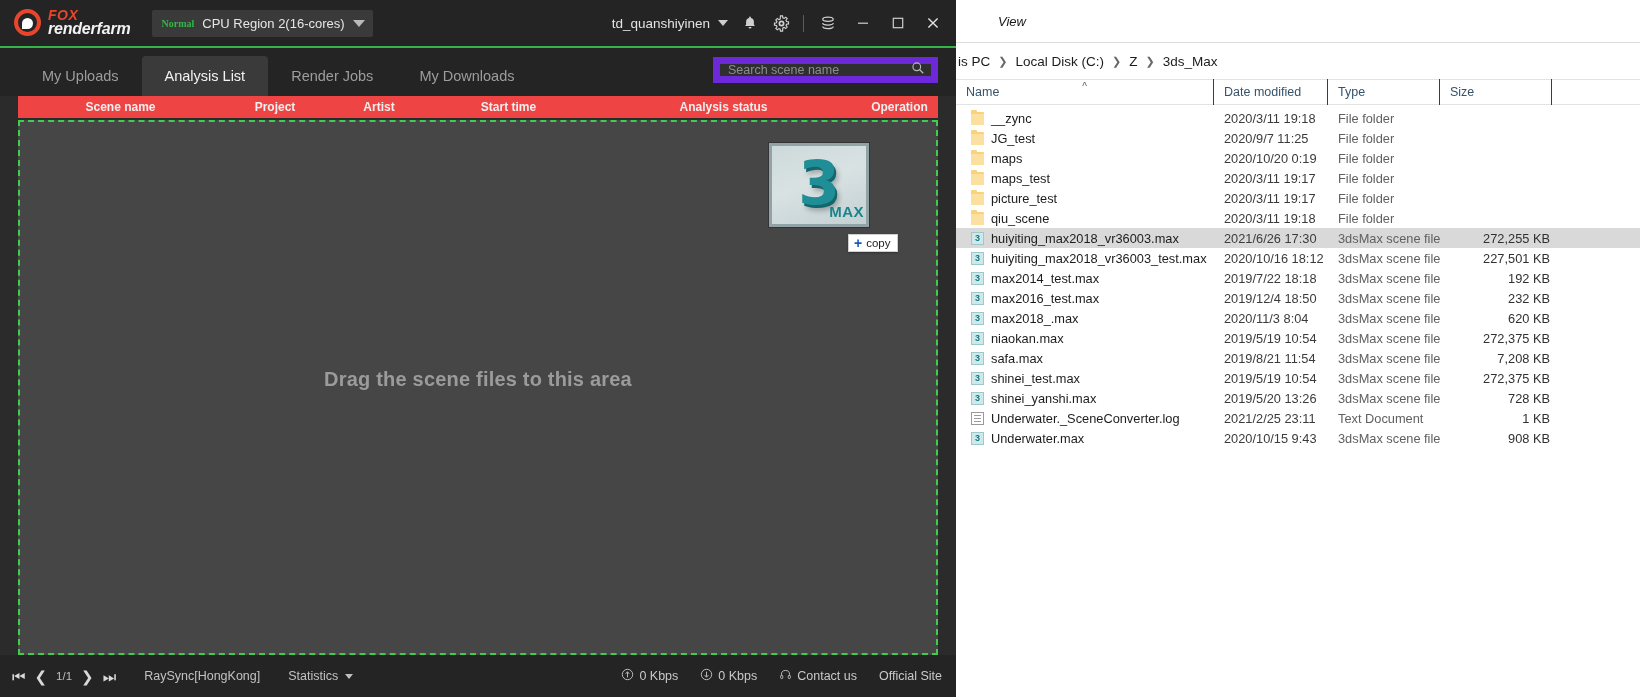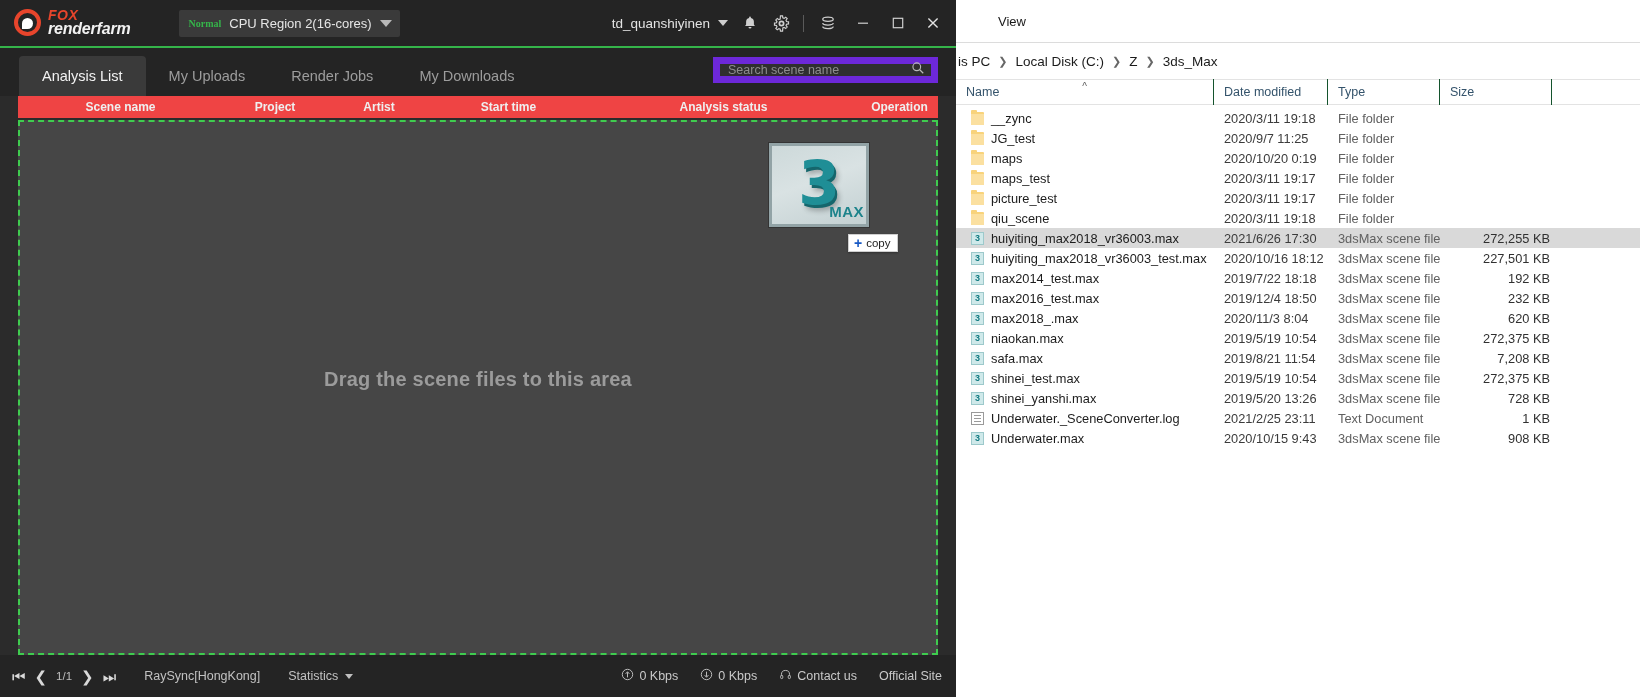--- a/index.html
+++ b/index.html
@@ -21,21 +21,20 @@
   }
 
   
   .titlebar {
     height: 48px; flex: 0 0 48px;
     background: #242424;
     display: flex; align-items: center;
     padding: 0 12px 0 14px;
     border-bottom: 2px solid #35b44a;
     position: relative;
-    gap: 27px;
   }
   .logo { display: flex; align-items: center; gap: 7px; }
   .logo-mark {
     width: 27px; height: 27px; border-radius: 50%;
     border: 4px solid #e8452c;
     position: relative;
   }
   .logo-mark::after{
     content:""; position:absolute; width:11px; height:11px;
     background:#ffffff; border-radius:50% 50% 50% 0;
@@ -218,21 +217,21 @@
     color: #202020;
     position: relative;
   }
   .ribbon-tabs {
     height: 43px; flex: 0 0 43px;
     background: #ffffff;
     display: flex; align-items: center;
     padding-left: 30px;
     border-bottom: 1px solid #dcdcdc;
   }
-  .ribbon-tab { font-size: 13px; color: #1a1a1a; padding: 0 12px; }
+  .ribbon-tab { font-size: 13px; color: #1a1a1a; padding: 0 12px; font-style: italic; }
   .addressbar {
     height: 36px; flex: 0 0 36px;
     display: flex; align-items: center;
     padding-left: 0px;
     font-size: 13.5px; color: #1b1b1b;
     background: #ffffff;
   }
   .crumb { padding: 0 2px; text-align: center; }
   .crumb-sep { color: #666; font-size: 11px; padding: 0 6px; }
   .list-head {
@@ -356,25 +355,25 @@
         </span>
         <span class="win-btn">
           <svg width="16" height="16" viewBox="0 0 16 16">
               <path d="M3.4 3.4 12.6 12.6M12.6 3.4 3.4 12.6" stroke="#e3e3e3" stroke-width="1.4"></path>
             </svg>
         </span>
       </div>
     </div>
 
     <div class="tabs-row">
+      <div class="tab">
+          <span>My Uploads</span>
+        </div>
       <div class="tab active">
           <span>Analysis List</span>
-        </div>
-      <div class="tab">
-          <span>My Uploads</span>
         </div>
       <div class="tab">
           <span>Render Jobs</span>
         </div>
       <div class="tab">
           <span>My Downloads</span>
         </div>
 
       <div class="search-wrap">
         <input type="text" placeholder="Search scene name" style="">

